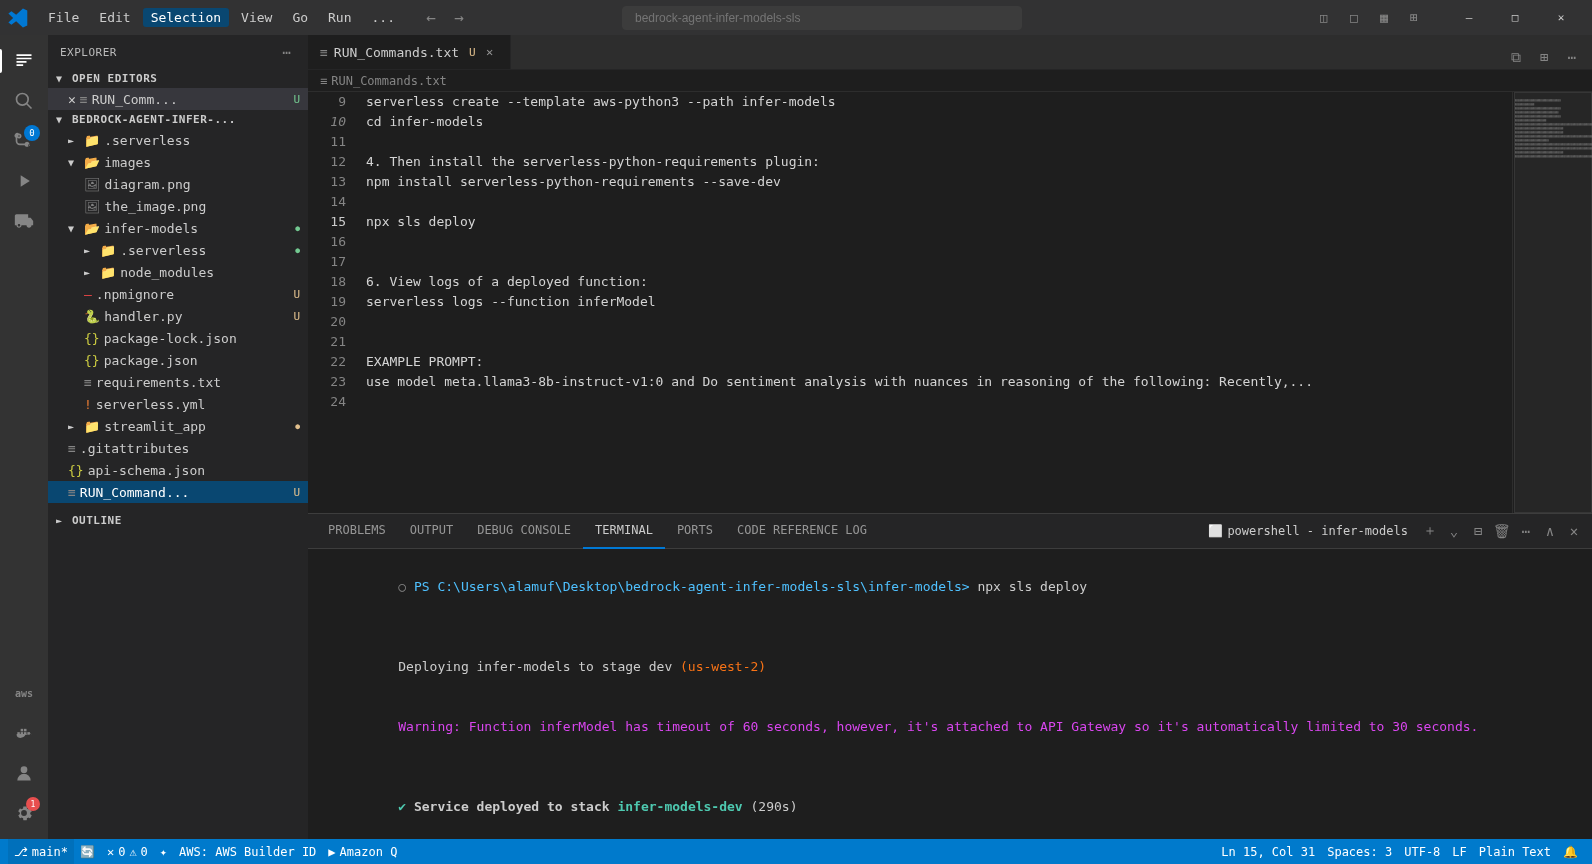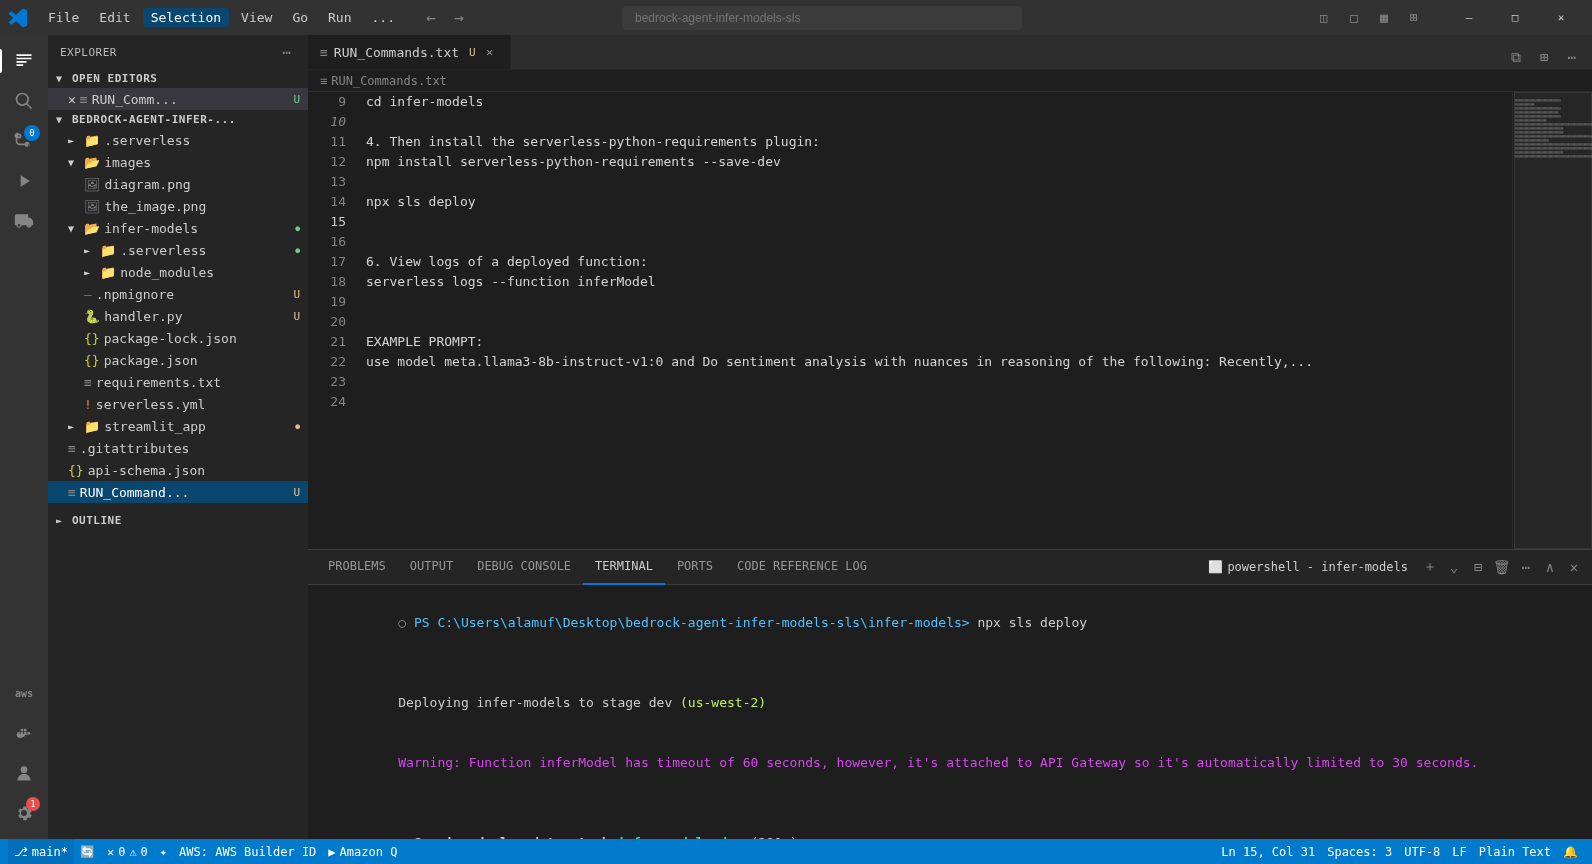--- a/index.html
+++ b/index.html
@@ -336,21 +336,21 @@
     .minimap-viewport {
       position: absolute;
       right: 0;
       width: 78px;
       background: rgba(121, 121, 121, 0.1);
       border: 1px solid rgba(121, 121, 121, 0.2);
     }
 
     
     .terminal-panel {
-      height: 290px;
+      height: 326px;
       background: #1e1e1e;
       border-top: 1px solid #3d3d3d;
       display: flex;
       flex-direction: column;
       flex-shrink: 0;
     }
     .panel-tabs {
       display: flex;
       align-items: center;
       background: #252526;
@@ -689,20 +689,21 @@
           <div style="line-height: 20px; height: 20px;">17</div>
           <div style="line-height: 20px; height: 20px;">18</div>
           <div style="line-height: 20px; height: 20px;">19</div>
           <div style="line-height: 20px; height: 20px;">20</div>
           <div style="line-height: 20px; height: 20px;">21</div>
           <div style="line-height: 20px; height: 20px;">22</div>
           <div style="line-height: 20px; height: 20px;">23</div>
           <div style="line-height: 20px; height: 20px;">24</div>
         </div>
       <div class="code-lines" id="code-lines">
+          <div class="code-line">serverless create --template aws-python3 --path infer-models</div>
           <div class="code-line">cd infer-models</div>
           <div class="code-line">&nbsp;</div>
           <div class="code-line">4. Then install the serverless-python-requirements plugin:</div>
           <div class="code-line">npm install serverless-python-requirements --save-dev</div>
           <div class="code-line">&nbsp;</div>
           <div class="code-line">npx sls deploy</div>
           <div class="code-line">&nbsp;</div>
           <div class="code-line">&nbsp;</div>
           <div class="code-line">6. View logs of a deployed function:</div>
           <div class="code-line">serverless logs --function inferModel</div>
@@ -754,21 +755,21 @@
           <div class="panel-action-btn">∧</div>
           <div class="panel-action-btn">✕</div>
         </div>
       </div>
       <div class="terminal-content">
         <div class="terminal-line">
           <span class="term-circle">○ </span><span class="term-prompt">PS C:\Users\alamuf\Desktop\bedrock-agent-infer-models-sls\infer-models&gt;</span><span class="term-cmd"> npx sls deploy</span>
         </div>
         <div class="terminal-line">&nbsp;</div>
         <div class="terminal-line">
-          <span class="term-white">Deploying infer-models to stage dev </span><span style="color:#bef264;">(us-west-2)</span>
+          <span class="term-white">Deploying infer-models to stage dev </span><span style="color:#f97316;">(us-west-2)</span>
         </div>
         <div class="terminal-line">
           <span class="term-yellow">Warning: Function inferModel has timeout of 60 seconds, however, it's attached to API Gateway so it's automatically limited to 30 seconds.</span>
         </div>
         <div class="terminal-line">&nbsp;</div>
         <div class="terminal-line">
           <span class="term-checkmark">✔ </span><span class="term-white term-bold">Service deployed to stack </span><span class="term-cyan term-bold">infer-models-dev</span><span class="term-white"> (290s)</span>
         </div>
 
       </div>

